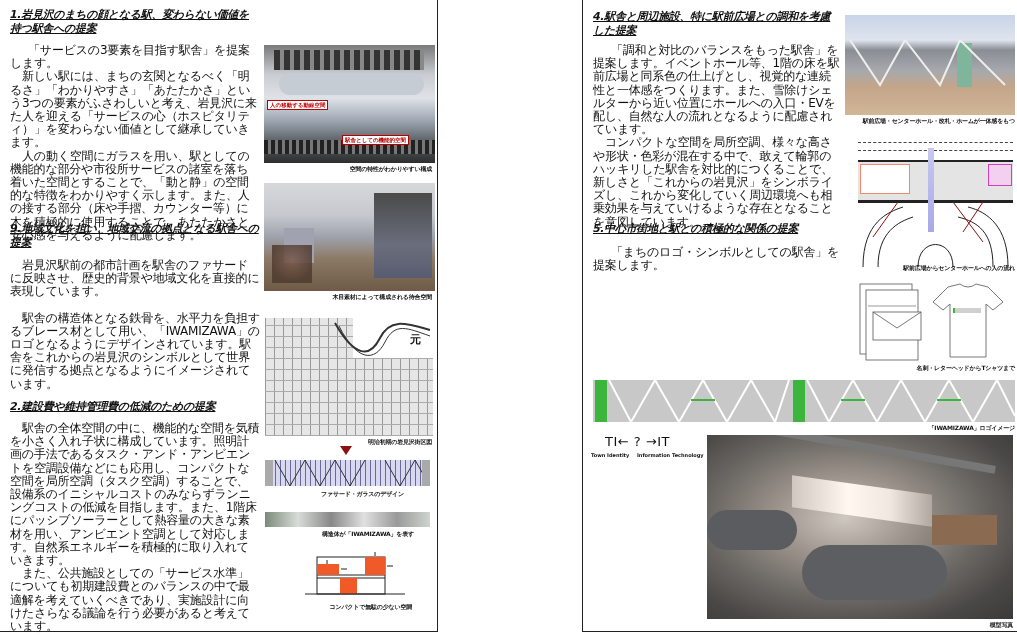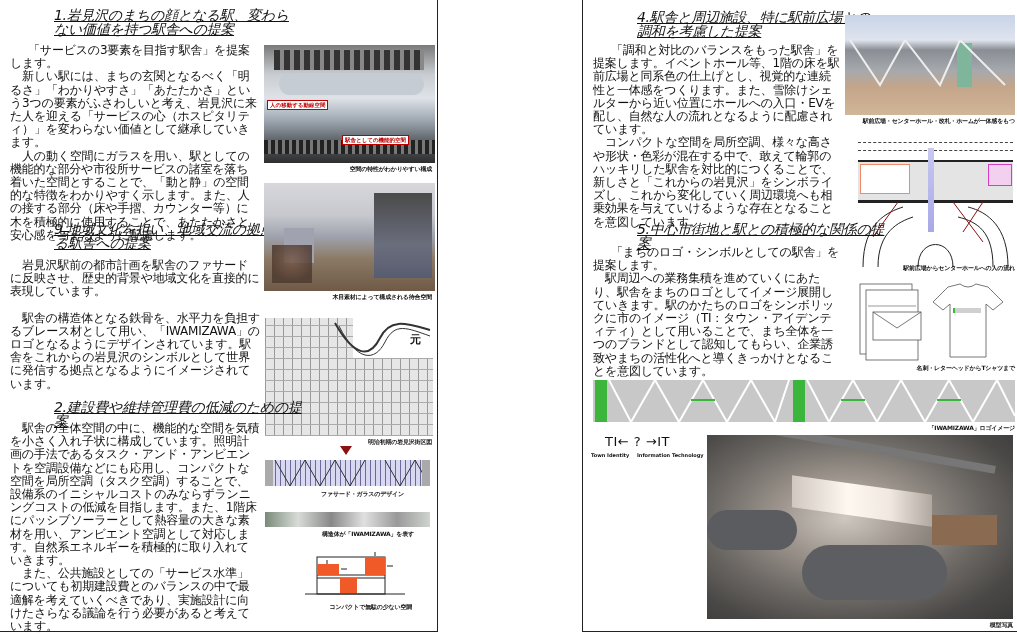--- a/index.html
+++ b/index.html
@@ -2,22 +2,22 @@
 <html><head>
 <meta charset="utf-8">
 <style>
   html, body { margin:0; padding:0; background:#ffffff; }
   body { width:1017px; height:635px; position:relative; overflow:hidden;
          font-family:"DejaVu Sans", "Liberation Sans", sans-serif; color:#111; }
   .page { position:absolute; background:#fff; border:1.5px solid #222; box-sizing:border-box; }
   #page-left  { left:0; top:0; width:438px; height:632px; border-left:none; border-top:none; }
   #page-right { left:582px; top:0; width:488px; height:632px; border-right:none; border-top:none; }
   .abs { position:absolute; }
-  .heading { font-size:14px; font-style:italic; font-weight:normal; text-decoration:underline;
-             line-height:14px; color:#111; letter-spacing:-0.3px;margin-left:44px; }
+  .heading { font-size:11px; font-style:italic; font-weight:bold; text-decoration:underline;
+             line-height:14px; color:#111; letter-spacing:-0.3px; }
   .para { font-size:12px; line-height:13.2px; letter-spacing:-0.2px; color:#111; }
   .para p { margin:0; text-indent:1em; }
   .para p.lead { text-indent:1.5em; }
   .caption { font-size:6px; line-height:8px; color:#111; text-align:right; font-weight:bold; letter-spacing:-0.2px; }
   .photo { position:absolute; overflow:hidden; }
   .label-red { position:absolute; background:#fff; border:1px solid #b00; color:#b00;
                font-size:5.5px; font-weight:bold; padding:0 2px; line-height:8px; white-space:nowrap; }
 </style>
 </head>
 <body>
@@ -131,21 +131,20 @@
       <line x1="40" y1="0" x2="15" y2="35" stroke="#8b1010" stroke-width="1"></line>
       <line x1="95" y1="0" x2="125" y2="40" stroke="#8b1010" stroke-width="1"></line>
       <line x1="125" y1="0" x2="105" y2="30" stroke="#8b1010" stroke-width="1"></line>
     </svg>
   </div>
   <div class="abs caption" style="left:262px; top:264px; width:170px;">駅前広場からセンターホールへの人の流れ</div>
 
   <div class="abs heading" style="left:10px; top:222px; width:248px;">5.中心市街地と駅との積極的な関係の提案</div>
   <div class="abs para" style="left:10px; top:246px; width:248px;">
     <p class="lead">「まちのロゴ・シンボルとしての駅舎」を提案します。</p>
-    <p>駅周辺への業務集積を進めていくにあたり、駅舎をまちのロゴとしてイメージ展開していきます。駅のかたちのロゴをシンボリックに市のイメージ（TI：タウン・アイデンティティ）として用いることで、まち全体を一つのブランドとして認知してもらい、企業誘致やまちの活性化へと導くきっかけとなることを意図しています。</p>
   </div>
 
   <svg class="abs" style="left:275px; top:282px;" width="155" height="80" viewBox="0 0 155 80">
     <rect x="2" y="2" width="52" height="70" fill="#fff" stroke="#555" stroke-width="0.8"></rect>
     <rect x="8" y="8" width="52" height="70" fill="#fff" stroke="#555" stroke-width="0.8"></rect>
     <line x1="10" y1="24" x2="58" y2="24" stroke="#555" stroke-width="0.6"></line>
     <rect x="15" y="30" width="48" height="28" fill="#fff" stroke="#555" stroke-width="0.8"></rect>
     <polyline points="15,30 39,46 63,30" fill="none" stroke="#555" stroke-width="0.8"></polyline>
     <path d="M90 5 L102 2 Q110 8 118 2 L130 5 L145 20 L135 28 L128 22 L128 75 L92 75 L92 22 L85 28 L75 20 Z" fill="#fff" stroke="#555" stroke-width="0.8"></path>
     <rect x="95" y="26" width="28" height="5" fill="#d0d0d0"></rect>

